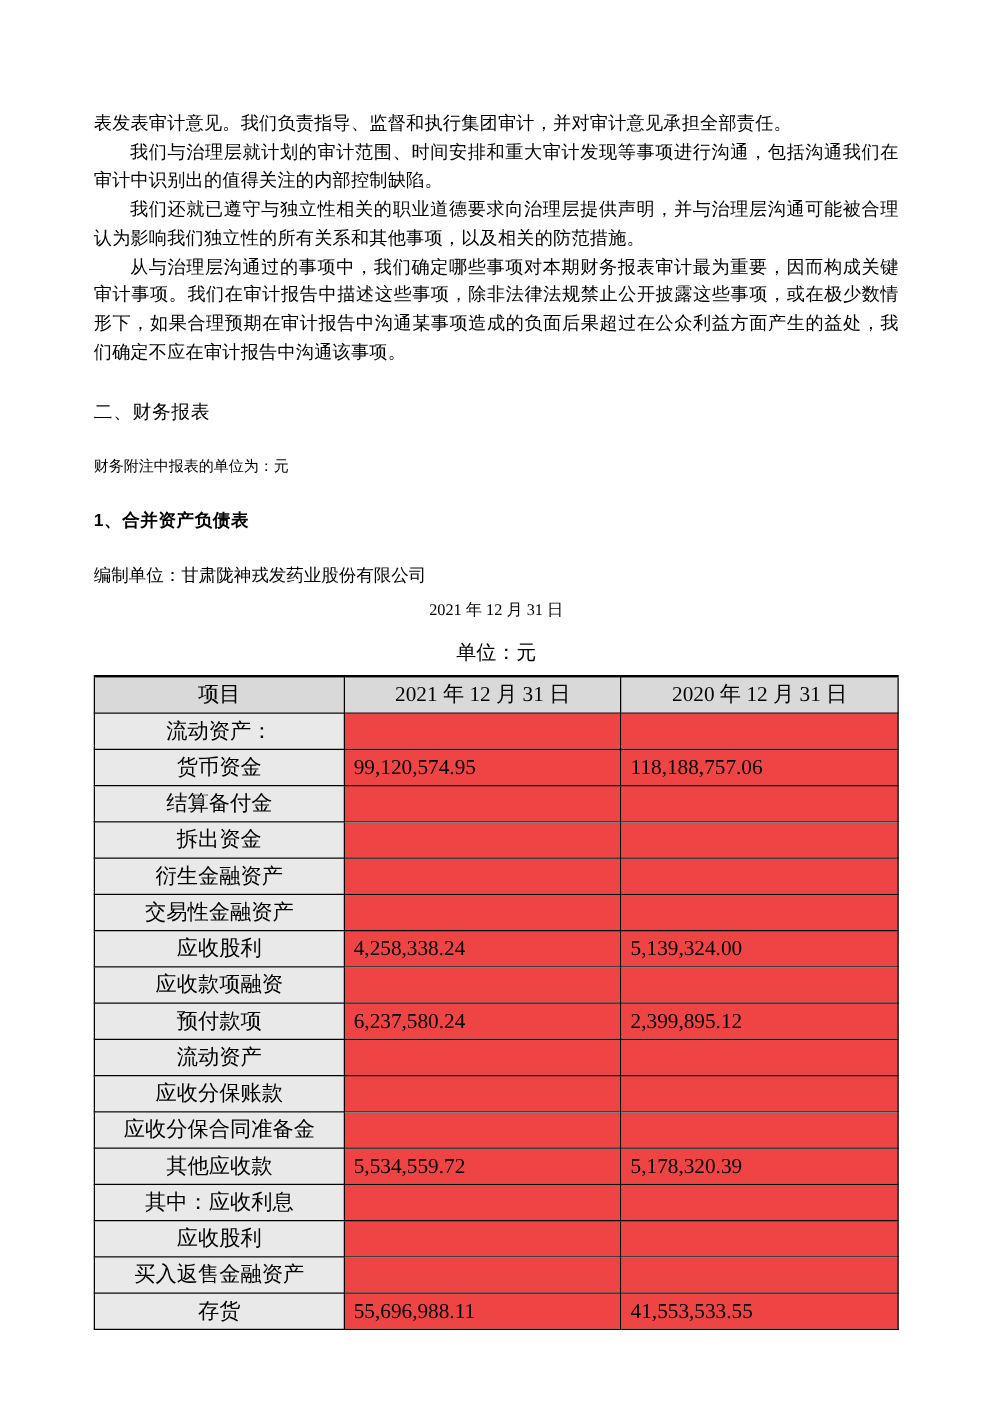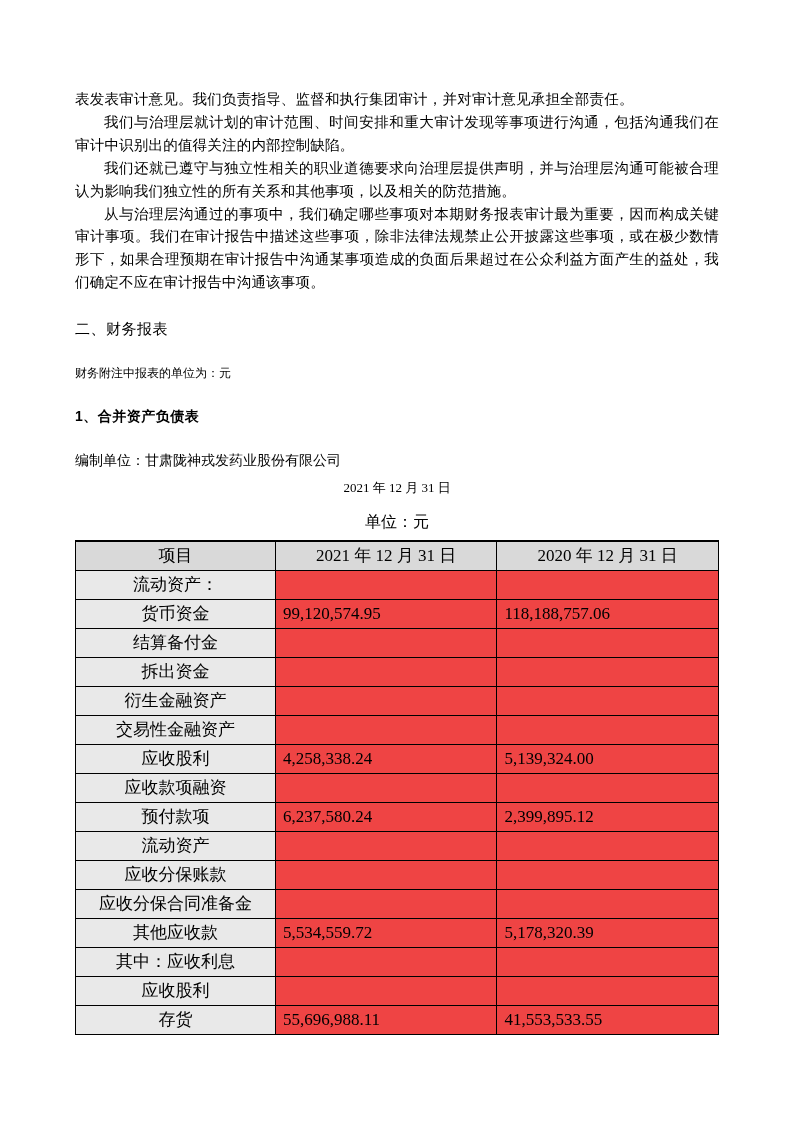--- a/index.html
+++ b/index.html
@@ -190,20 +190,25 @@
         <td class="item ind1b">其中：应收利息</td>
         <td class="num"></td>
         <td class="num"></td>
       </tr>
       <tr>
         <td class="item ind2">应收股利</td>
         <td class="num"></td>
         <td class="num"></td>
       </tr>
       <tr>
+        <td class="item ind1">买入返售金融资产</td>
+        <td class="num"></td>
+        <td class="num"></td>
+      </tr>
+      <tr>
         <td class="item ind1">存货</td>
         <td class="num">55,696,988.11</td>
         <td class="num">41,553,533.55</td>
       </tr>
     </tbody>
   </table>
 
 </div>
 
 </body></html>

